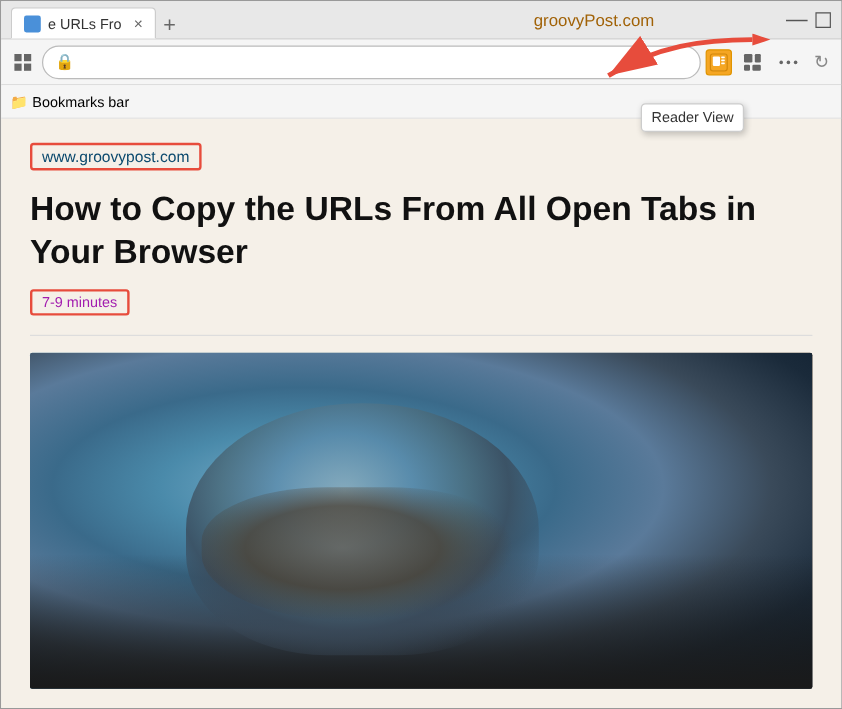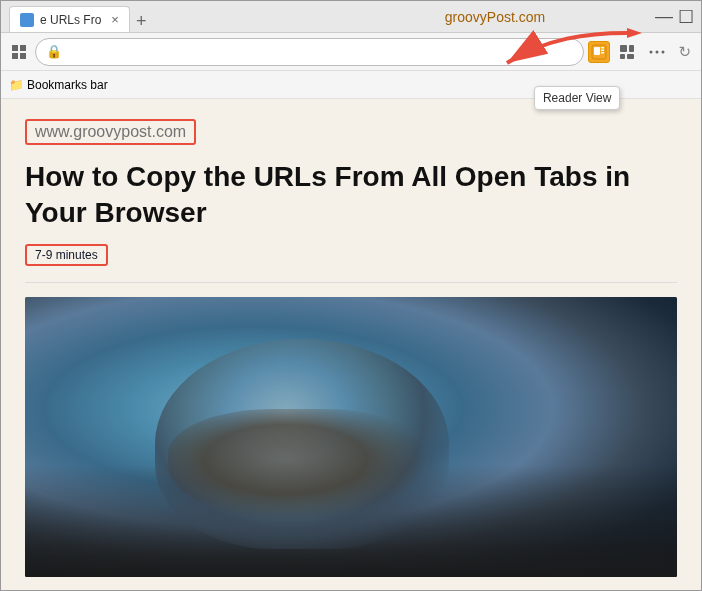--- a/index.html
+++ b/index.html
@@ -34,23 +34,23 @@
     .arrow-btn { font-size: 15px; color: #888; cursor: pointer; padding: 2px 4px; }
 
     
     .bookmarks-bar { display: flex; align-items: center; background: #f5f5f5; height: 28px; padding: 0 8px; border-bottom: 1px solid #e0e0e0; gap: 8px; font-size: 12px; color: #333; overflow: hidden; }
     .bookmark-folder { display: flex; align-items: center; gap: 3px; cursor: pointer; }
     .bookmark-favicon { width: 14px; height: 14px; border-radius: 2px; flex-shrink: 0; }
     .bookmark-text { font-size: 12px; color: #000000; white-space: nowrap; }
 
     
     .page-content { flex: 1; background: #f5f0e8; padding: 20px 24px; overflow: hidden; }
-    .site-url { display: inline-block; border: 2px solid #e74c3c; border-radius: 3px; padding: 2px 8px; font-size: 16px; color: #737373; margin-bottom: 14px; font-weight: 500; }
+    .site-url { display: inline-block; border: 2px solid #e74c3c; border-radius: 3px; padding: 2px 8px; font-size: 13px; color: #0c4a6e; margin-bottom: 14px; font-weight: 500; }
     .article-title { font-size: 28px; font-weight: bold; color: #111; margin-bottom: 12px; line-height: 1.3; }
-    .reading-time { display: inline-block; border: 2px solid #e74c3c; border-radius: 3px; padding: 2px 8px; font-size: 12px; color: #0f172a; margin-bottom: 16px; text-align: center; }
+    .reading-time { display: inline-block; border: 2px solid #e74c3c; border-radius: 3px; padding: 2px 8px; font-size: 12px; color: #a21caf; margin-bottom: 16px; text-align: center; }
     .divider { height: 1px; background: #ddd; margin-bottom: 14px; }
     .article-image { width: 100%; height: 280px; background: linear-gradient(135deg, #5a8fa8 0%, #3a6a80 30%, #2a4a60 50%, #4a3a2a 70%, #2a2a2a 100%); border-radius: 2px; overflow: hidden; position: relative; }
 
     
     .browser-wrapper { position: relative; width: 702px; height: 591px; border-radius: 15px; }
 
     
     .annotation-arrow { position: absolute; top: 28px; right: 55px; z-index: 300; pointer-events: none; }
   </style>
 </head>

